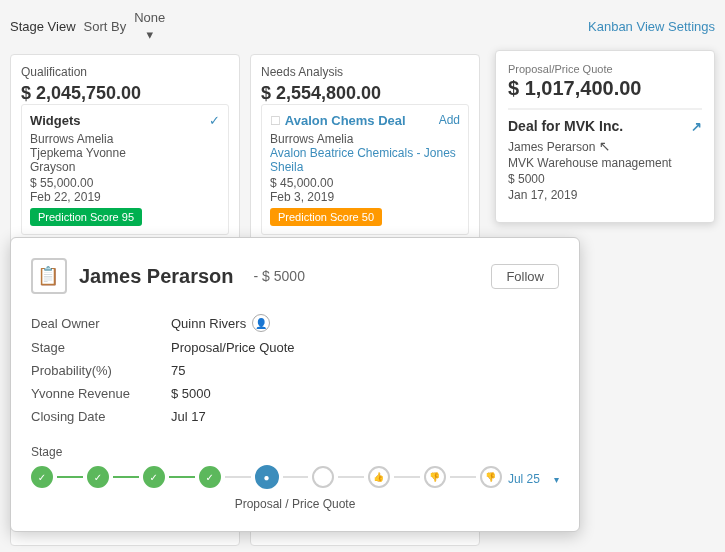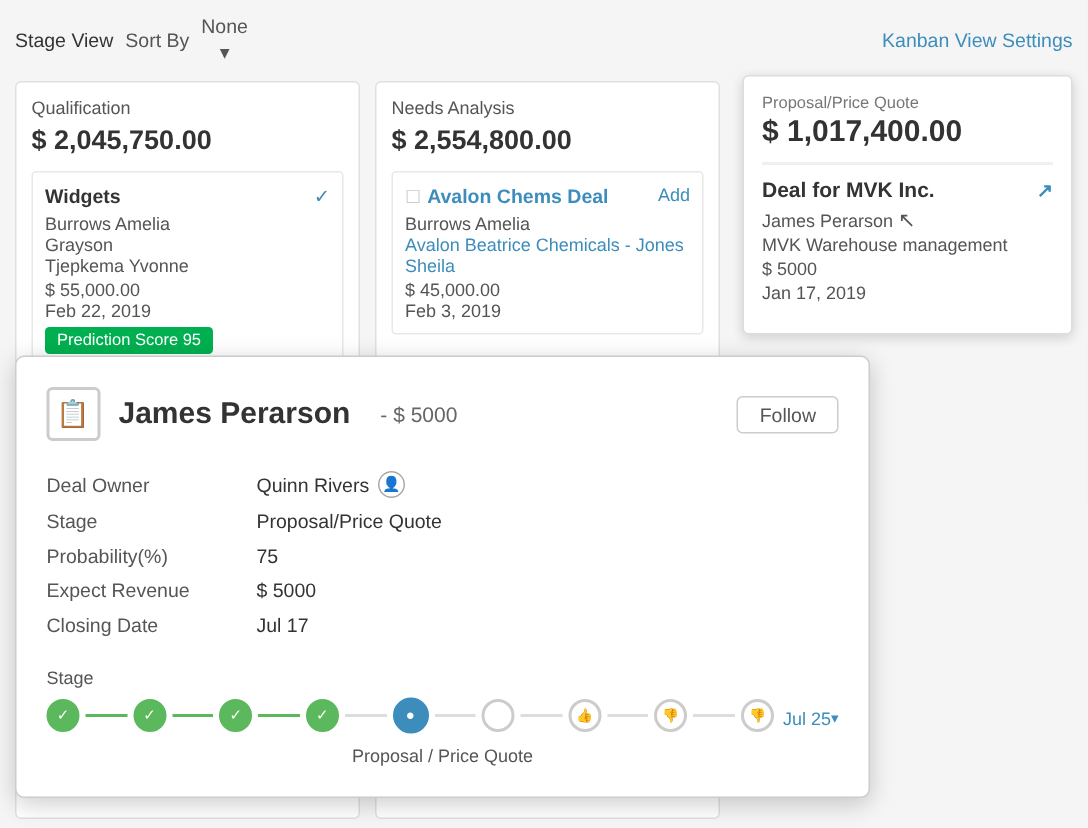--- a/index.html
+++ b/index.html
@@ -51,21 +51,20 @@
     }
     .col-title {
       font-size: 12px;
       color: #555;
       margin-bottom: 4px;
     }
     .col-total {
       font-size: 18px;
       font-weight: bold;
       color: #333;
-      margin-bottom: 10px;
     }
 
     
     .kanban-card {
       border: 1px solid #e8e8e8;
       border-radius: 3px;
       padding: 8px;
       margin-bottom: 8px;
       background: #fff;
     }
@@ -248,21 +247,21 @@
       flex: 1;
       height: 2px;
       background: #ddd;
     }
     .stage-connector.done { background: #5cb85c; }
 
     .stage-date {
       font-size: 12px;
       color: #3c8dbc;
       margin-left: 6px;
-      display: flex; align-items: center; gap: 0;
+      display: flex; align-items: center; gap: 14px;
     }
     .stage-name-label {
       font-size: 12px;
       color: #555;
       text-align: center;
       margin-top: 4px;
     }
     .chevron-down { font-size: 10px; color: #3c8dbc; }
 
     
@@ -308,22 +307,22 @@
 
     <div class="kanban-col">
       <div class="col-title">Qualification</div>
       <div class="col-total">$ 2,045,750.00</div>
       <div class="kanban-card">
         <div class="card-header">
           <span class="card-title">Widgets</span>
           <span class="check-icon">✓</span>
         </div>
         <div class="card-person">Burrows Amelia</div>
+        <div class="card-person">Tjepkema Yvonne</div>
         <div class="card-person">Grayson</div>
-        <div class="card-person">Tjepkema Yvonne</div>
         <div class="card-amount">$ 55,000.00</div>
         <div class="card-date">Feb 22, 2019</div>
         <div class="prediction-green">Prediction Score 95</div>
       </div>
     </div>
 
     <div class="kanban-col">
       <div class="col-title">Needs Analysis</div>
       <div class="col-total">$ 2,554,800.00</div>
       <div class="kanban-card">
@@ -333,20 +332,21 @@
             <span class="card-title-link">Avalon Chems Deal</span>
           </div>
           <span class="add-link">Add</span>
         </div>
         <div class="card-person">Burrows Amelia</div>
         <div class="card-sub">
           <span>Avalon Beatrice Chemicals - Jones Sheila</span>
         </div>
         <div class="card-amount">$ 45,000.00</div>
         <div class="card-date">Feb 3, 2019</div>
+        <div class="prediction-orange">Prediction Score 50</div>
       </div>
     </div>
 
     <div style="flex:1;"></div>
   </div>
 </div>
 
 <div class="proposal-card">
   <div class="proposal-card-title">Proposal/Price Quote</div>
   <div class="proposal-card-total">$ 1,017,400.00</div>
@@ -384,21 +384,21 @@
     </div>
     <div class="field-row">
       <span class="field-label">Stage</span>
       <span class="field-value">Proposal/Price Quote</span>
     </div>
     <div class="field-row">
       <span class="field-label">Probability(%)</span>
       <span class="field-value">75</span>
     </div>
     <div class="field-row">
-      <span class="field-label">Expect Revenue</span>
+      <span class="field-label">Yvonne Revenue</span>
       <span class="field-value">$ 5000</span>
     </div>
     <div class="field-row">
       <span class="field-label">Closing Date</span>
       <span class="field-value">Jul 17</span>
     </div>
   </div>
 
   <div class="stage-progress">
     <span class="stage-label">Stage</span>

